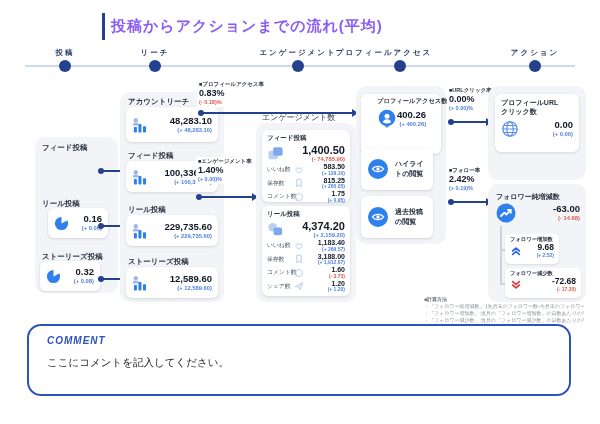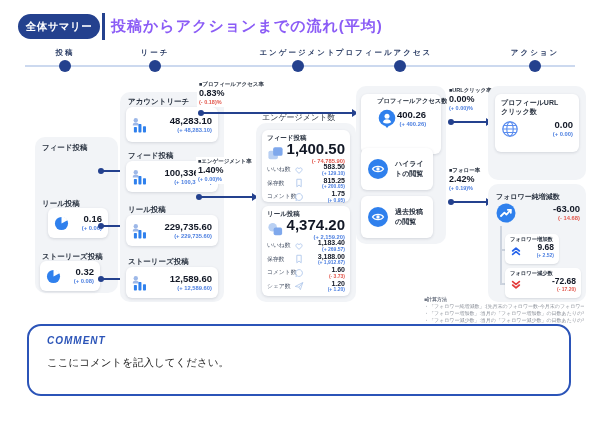--- a/index.html
+++ b/index.html
@@ -42,21 +42,21 @@
   .rate{position:absolute;background:#fff;padding:1px 2px;line-height:1.25;white-space:nowrap;}
   .rate .rl{font-size:5.5px;font-weight:bold;color:#2b3442;}
   .rate .rv{font-size:9px;font-weight:800;color:#121826;}
   .rate .rd{font-size:5.5px;font-weight:bold;}
 
   
   .eng-title{position:absolute;left:262px;top:112px;font-size:8px;font-weight:normal;color:#2b3442;}
   .eng-card{box-sizing:border-box;padding:4px 5px;}
   .eng-card .elabel{font-size:6.5px;font-weight:bold;color:#2b3442;}
   .ebig{display:flex;align-items:center;height:20px;}
-  .ebig .val{font-size:15px;}
+  .ebig .val{font-size:11px;}
   .erow{display:grid;grid-template-columns:27px 14px 1fr;align-items:center;height:13.5px;}
   .erow .rlab{font-size:5.8px;color:#4a5568;white-space:nowrap;}
   .erow .vstack{line-height:1.05;}
   .erow .val{font-size:7px;}
   .erow .delta{font-size:5px;}
 
   
   .conn{position:absolute;background:#ccd3de;}
   .subcard{position:absolute;background:#fff;border-radius:5px;box-shadow:0 1px 2px rgba(20,30,60,.12);
            box-sizing:border-box;padding:2px 5px;}
@@ -76,23 +76,20 @@
   .comment-head{position:absolute;left:18px;top:9px;font-size:10px;font-weight:bold;font-style:italic;
                 color:var(--comment_border,#2b54b8);letter-spacing:1px;}
   .comment-text{position:absolute;left:18px;top:30px;font-size:10.5px;color:#1a1a1a;}
   .nw{white-space:nowrap;}
 </style>
 </head>
 <body>
 
 <div class="canvas">
 
-  <div class="badge">
-      <span>全体サマリー</span>
-    </div>
   <div class="hdr-div"></div>
   <div class="title">投稿からアクションまでの流れ(平均)</div>
 
   <div class="tl-line"></div>
   <div class="stage-label" style="left:65px">投稿</div>
   <div class="stage-label" style="left:155px">リーチ</div>
   <div class="stage-label" style="left:298px">エンゲージメント</div>
   <div class="stage-label" style="left:384px">プロフィールアクセス</div>
   <div class="stage-label" style="left:535px">アクション</div>
   <div class="stage-dot" style="left:65px"></div>

